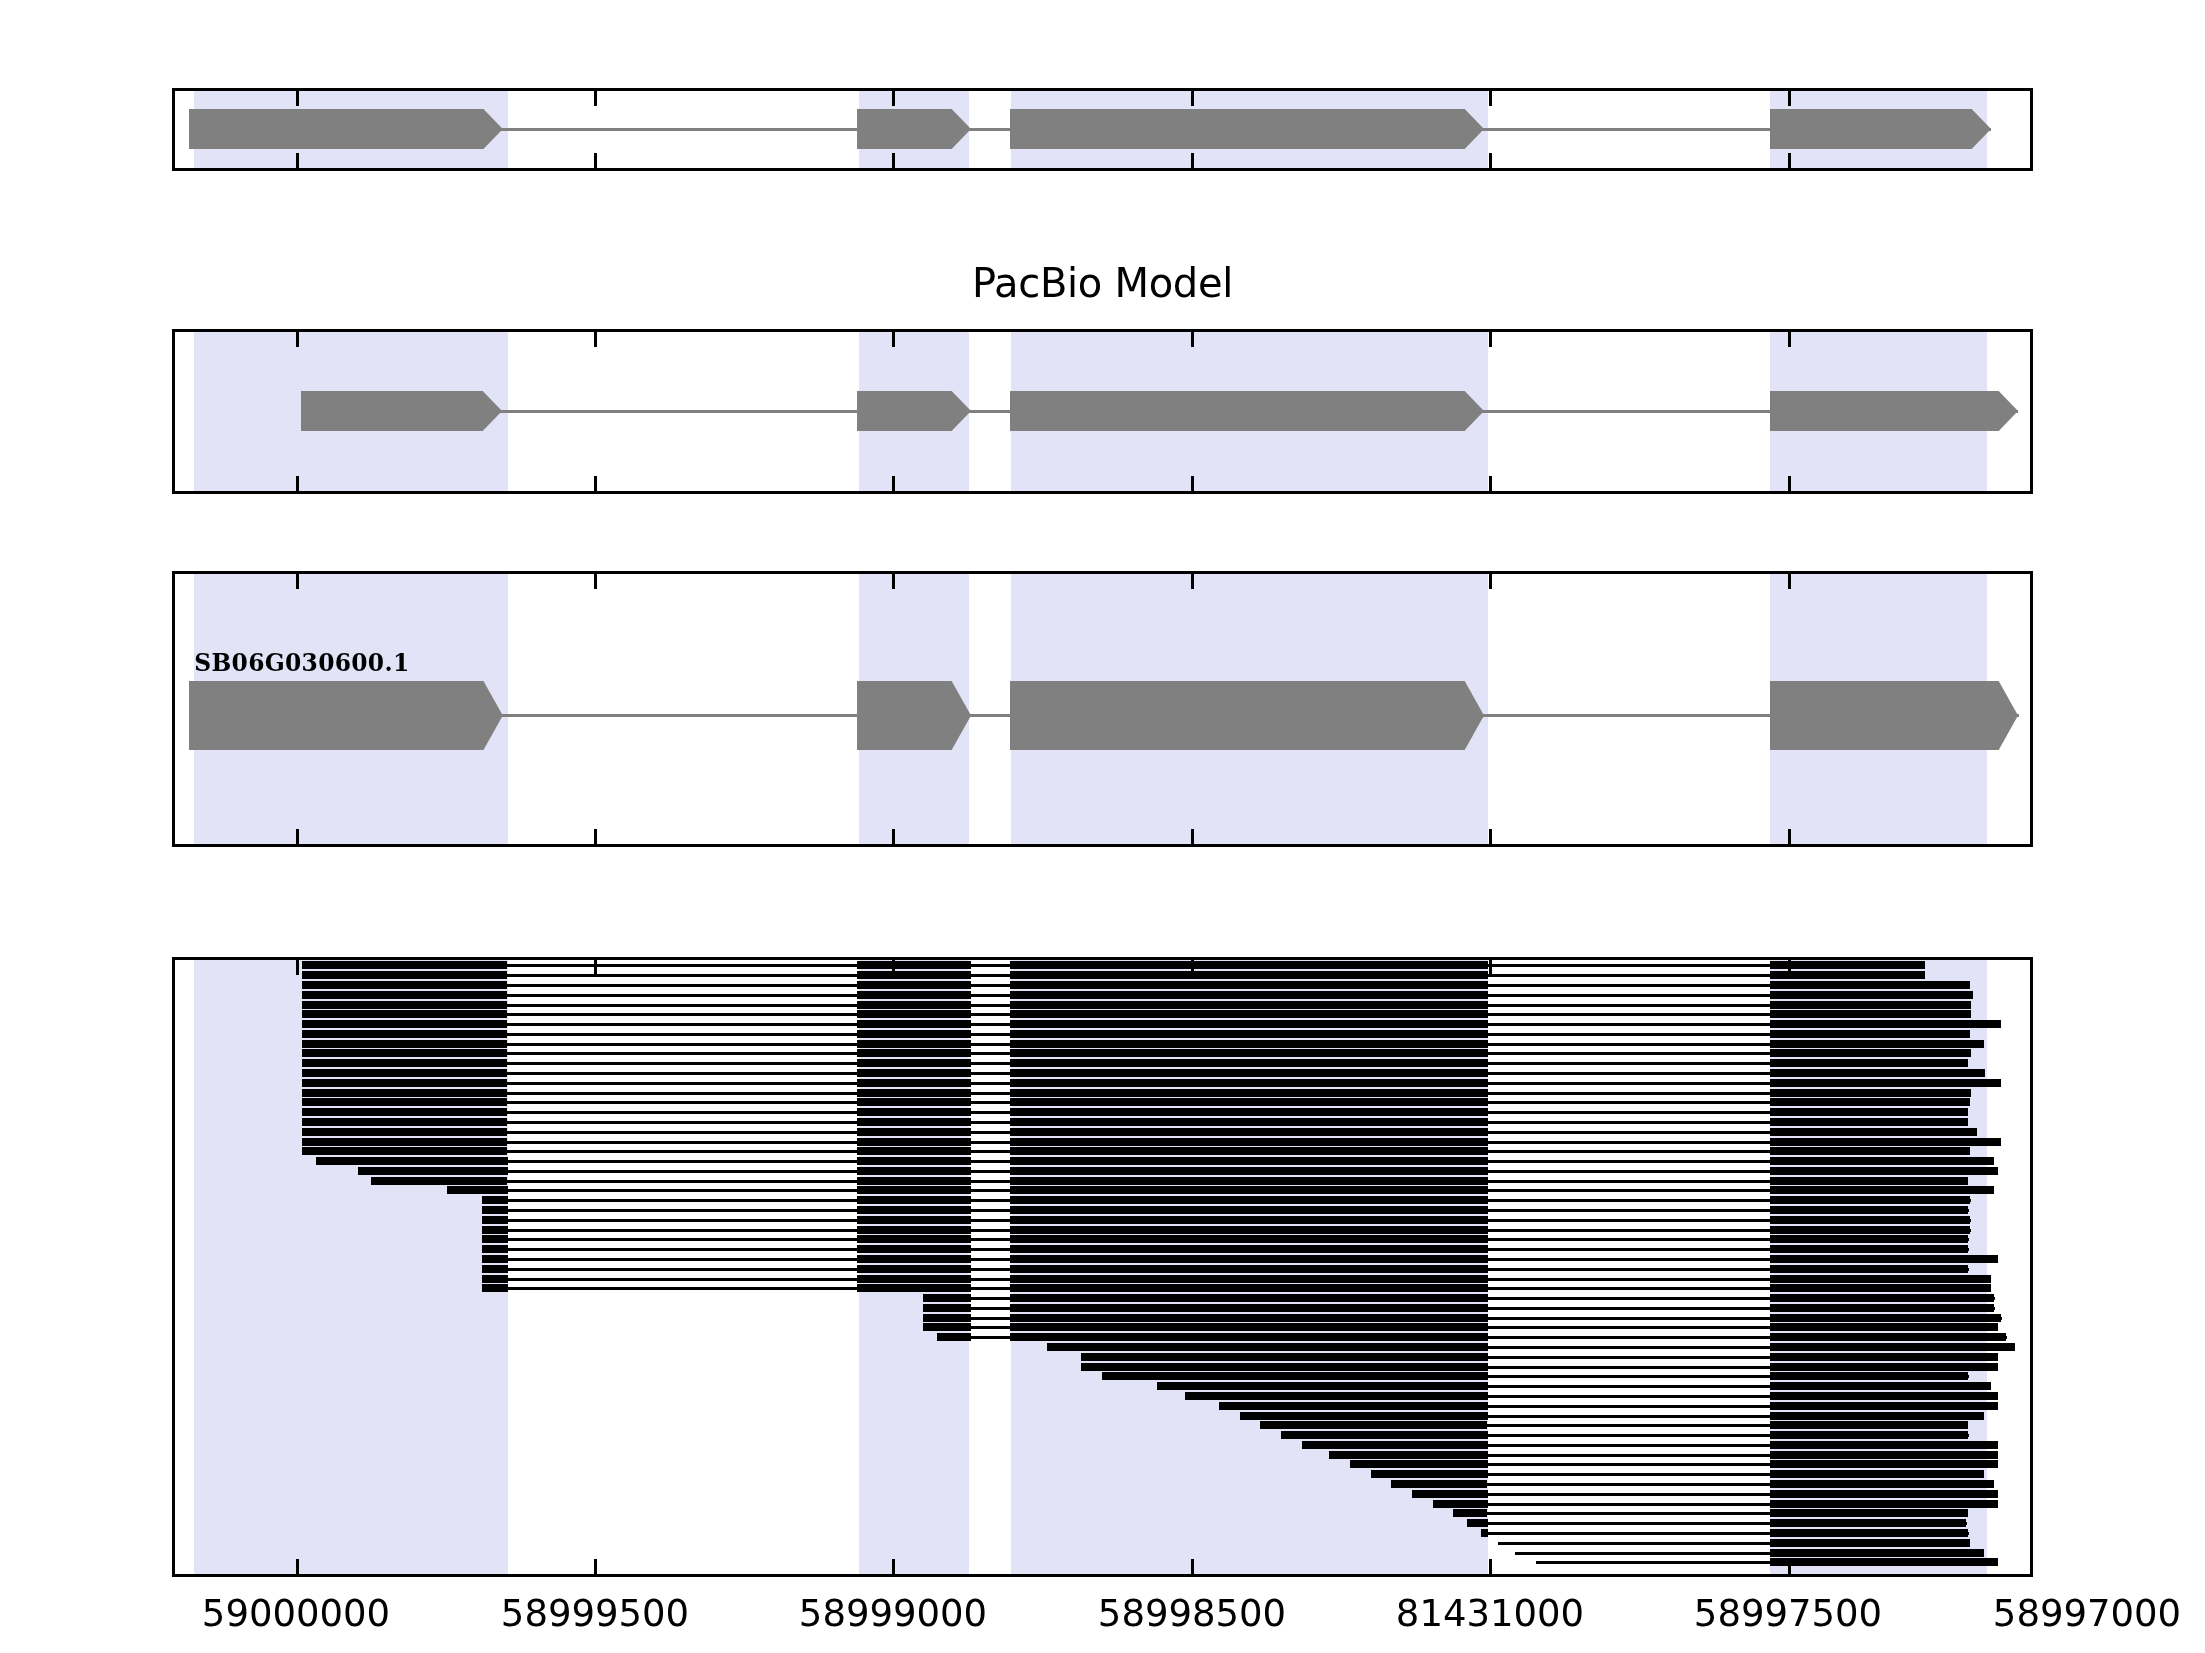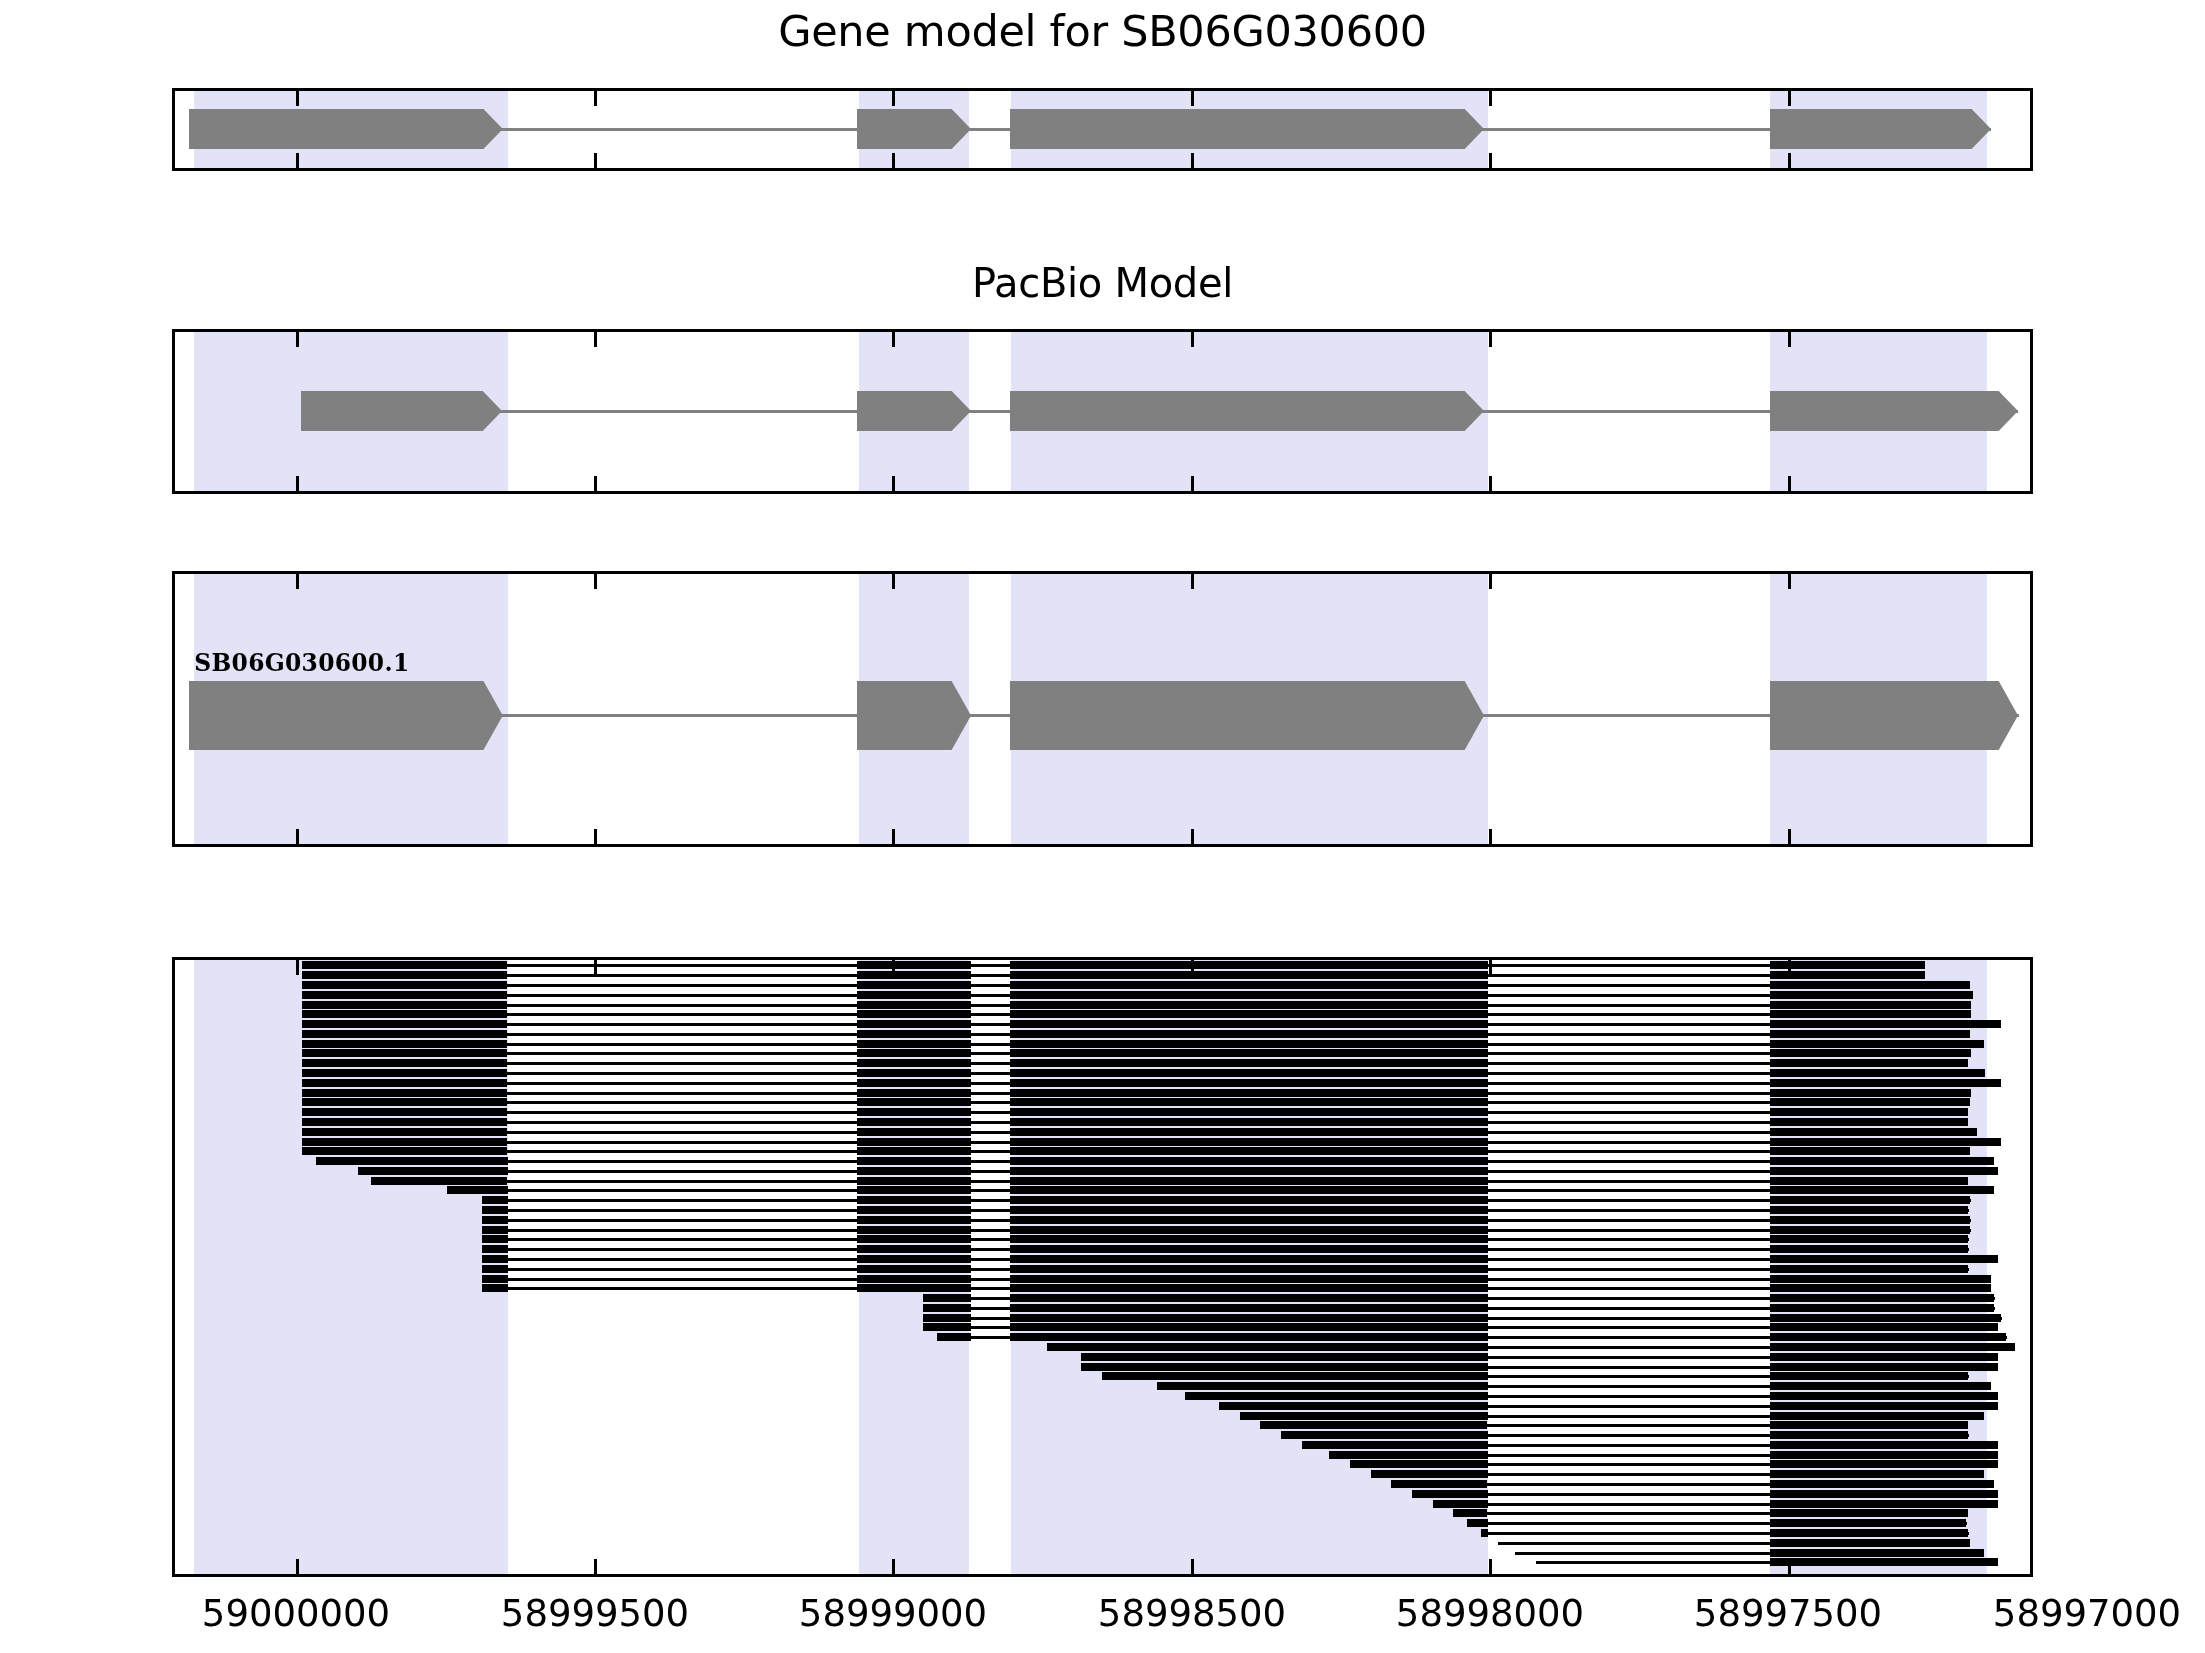--- a/index.html
+++ b/index.html
@@ -113,21 +113,20 @@
     color: #000000;
     transform: translateX(-50%);
     white-space: nowrap;
   }
 </style>
 </head>
 <body>
 
 <div class="figure">
 
-  <div class="panel-title figure-title" style="top: 5.5px;">Gene model for SB06G030600</div>
 
   <div class="axes" id="axes-gene" style="left:172px; top:88px; width:1861px; height:83px;">
       <div class="shade" style="left: 19.3px; width: 314px;"></div>
       <div class="shade" style="left: 684px; width: 110px;"></div>
       <div class="shade" style="left: 836px; width: 477px;"></div>
       <div class="shade" style="left: 1595px; width: 217px;"></div>
       <div class="tick-top" style="left: 121px;"></div>
       <div class="tick-bottom" style="left: 121px;"></div>
       <div class="tick-top" style="left: 419px;"></div>
       <div class="tick-bottom" style="left: 419px;"></div>
@@ -620,19 +619,19 @@
         <div class="read-seg" style="left: 1595px; width: 221px; height: 7.6px;"></div>
         <div class="read-seg" style="left: 1816px; width: 6.9px; height: 7.6px;"></div>
       </div>
     </div>
 
   <div class="xticklabels" id="xticklabels" style="top:1592px;">
       <div class="xticklabel" style="left: 296px;">59000000</div>
       <div class="xticklabel" style="left: 595px;">58999500</div>
       <div class="xticklabel" style="left: 893px;">58999000</div>
       <div class="xticklabel" style="left: 1192px;">58998500</div>
-      <div class="xticklabel" style="left: 1490px;">58998000</div>
+      <div class="xticklabel" style="left: 1490px;">81431000</div>
       <div class="xticklabel" style="left: 1788px;">58997500</div>
       <div class="xticklabel" style="left: 2087px;">58997000</div>
     </div>
 
 </div>
 
 
 </body></html>

